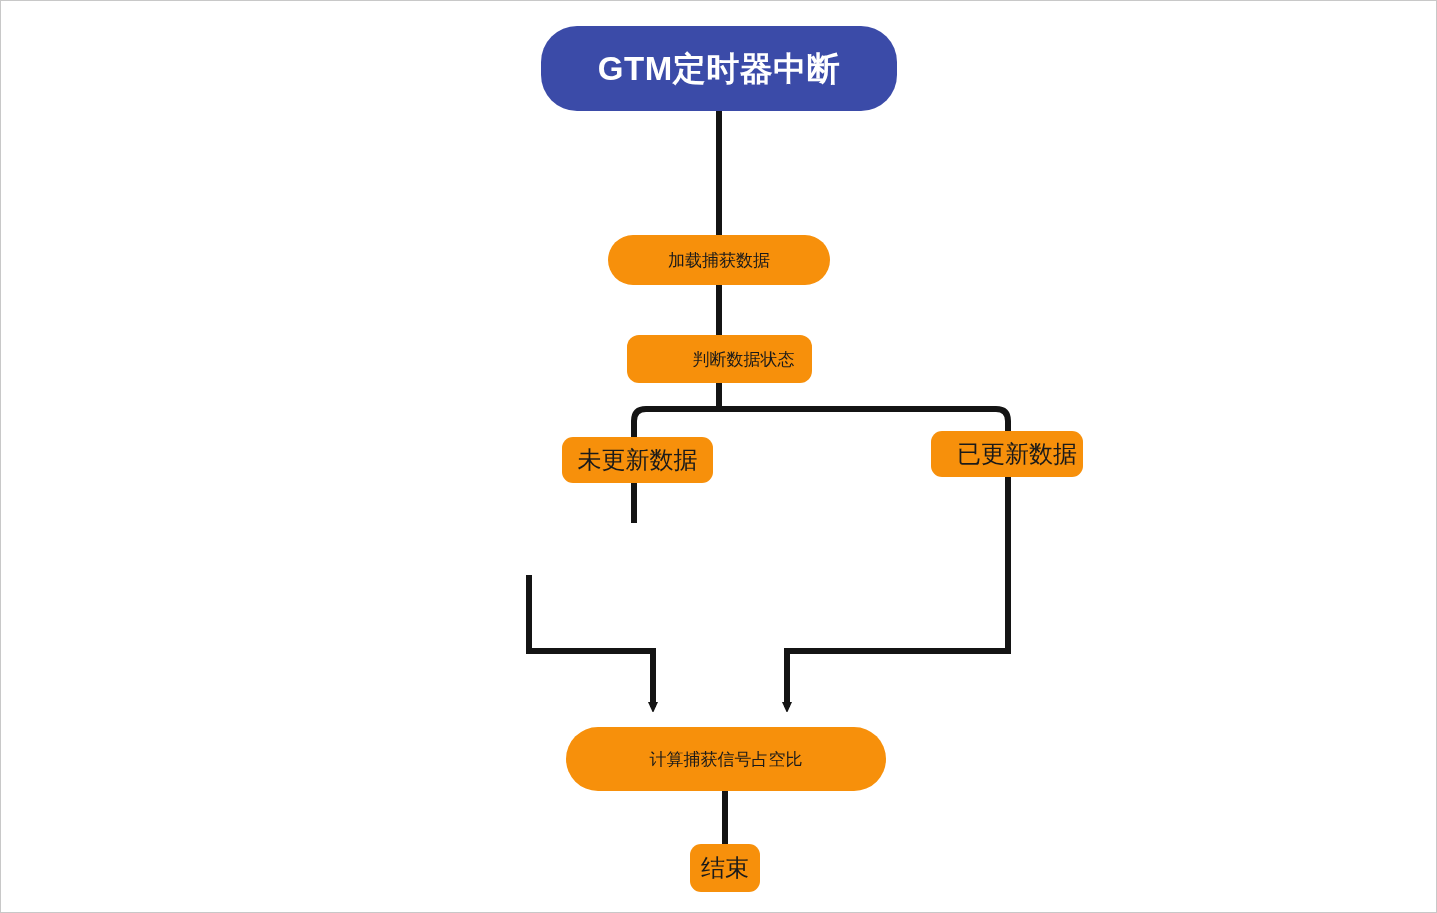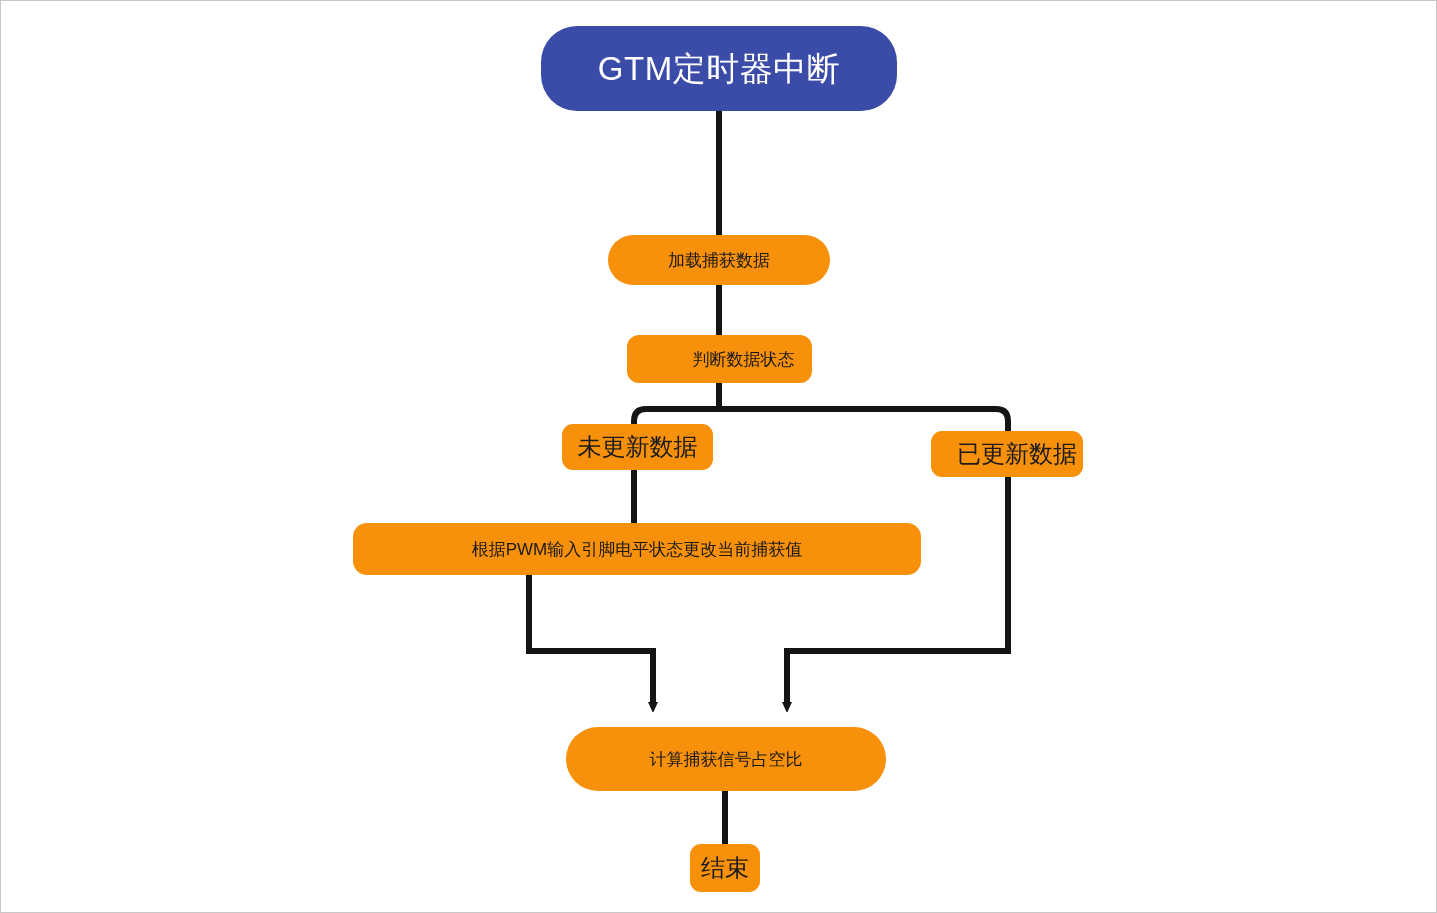--- a/index.html
+++ b/index.html
@@ -36,21 +36,21 @@
     box-sizing: border-box;
     text-align: center;
     white-space: nowrap;
     line-height: 1;
   }
   .node-start {
     background: #3b4ba8;
     color: #ffffff;
     border-radius: 36px;
     font-size: 33px;
-    font-weight: normal;
+    font-weight: bold;
     letter-spacing: 0.5px;
   }
   .node-proc {
     background: #f7900b;
     color: #1a1a1a;
     border-radius: 16px;
     font-size: 17px;
     font-weight: normal;
   }
   .node-small {
@@ -99,31 +99,28 @@
   </div>
 
   <div class="node node-proc" style="left:607px; top:234px; width:222px; height:50px; border-radius:25px;">
     <span class="node-label">加载捕获数据</span>
   </div>
 
   <div class="node node-proc" style="left:626px; top:334px; width:185px; height:48px; border-radius:12px;padding-left:48px;">
     <span class="node-label">判断数据状态</span>
   </div>
 
-  <div class="node node-small" style="left:561px; top:423px; width:151px; height:46px; border-radius:11px;">
+  <div class="node node-small" style="left:561px; top:436px; width:151px; height:46px; border-radius:11px;">
     <span class="node-label">未更新数据</span>
   </div>
 
   <div class="node node-small" style="left:930px; top:430px; width:152px; height:46px; border-radius:11px;padding-left:20px;">
     <span class="node-label">已更新数据</span>
   </div>
 
-  <div class="node node-proc" style="left:352px; top:522px; width:568px; height:52px; border-radius:14px;">
-    <span class="node-label">根据PWM输入引脚电平状态更改当前捕获值</span>
-  </div>
 
   <div class="node node-proc" style="left:565px; top:726px; width:320px; height:64px; border-radius:32px;">
     <span class="node-label">计算捕获信号占空比</span>
   </div>
 
   <div class="node node-small" style="left:689px; top:843px; width:70px; height:48px; border-radius:11px;justify-content:center;">
     <span class="node-label">结束</span>
   </div>
 
 </div>

